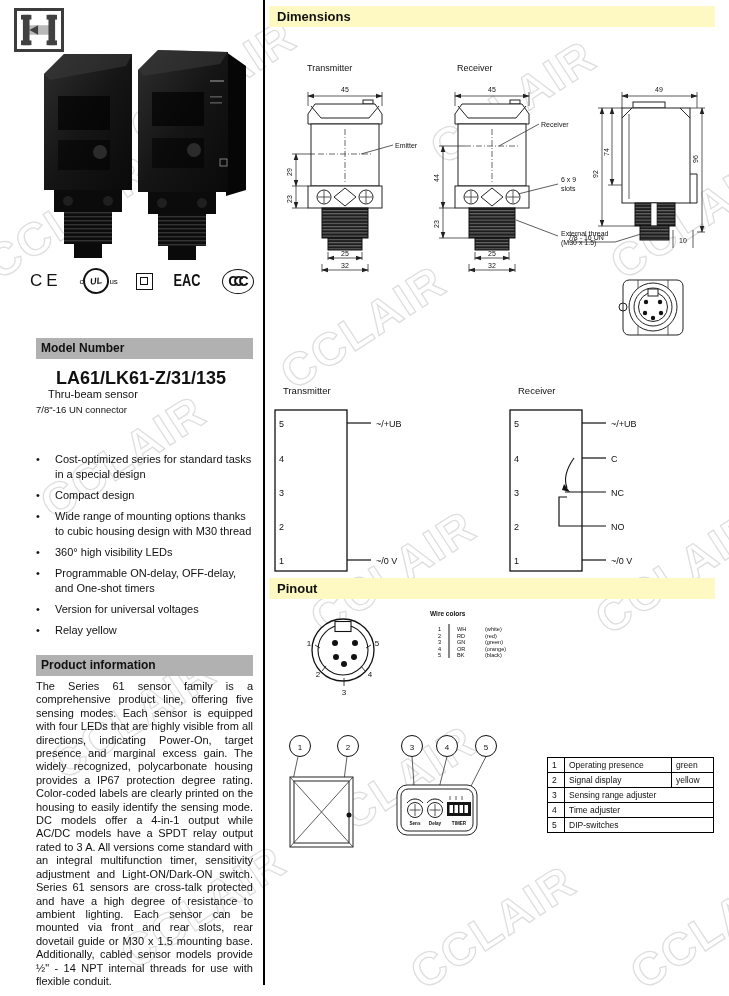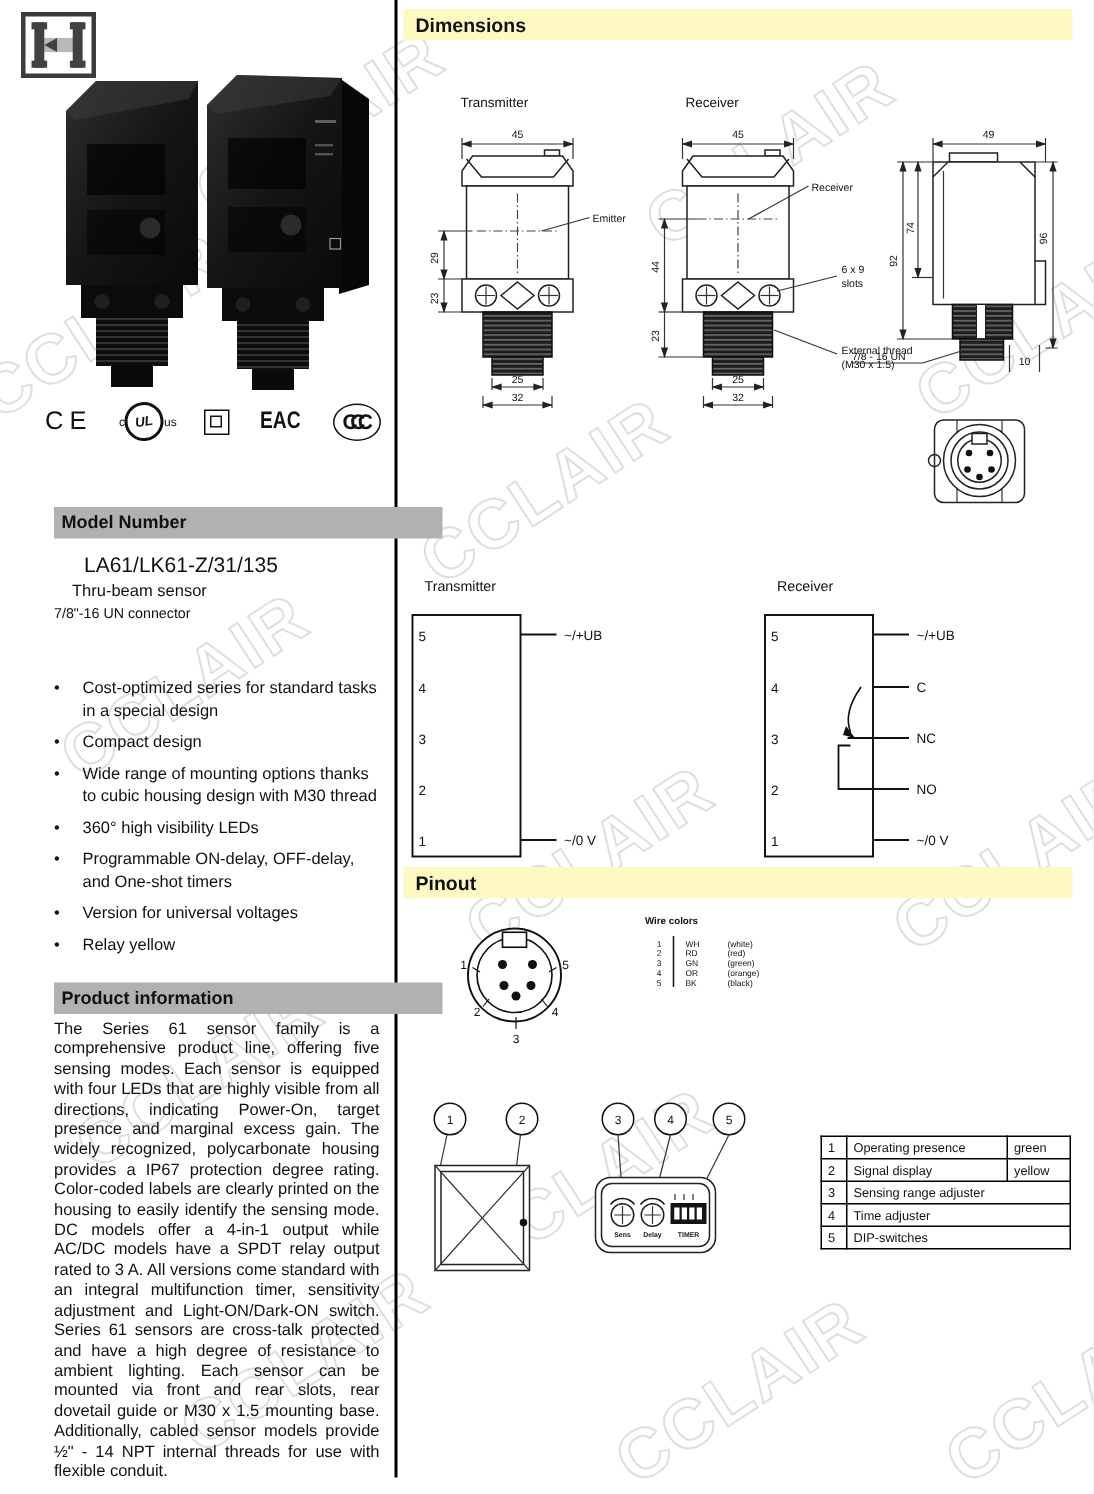--- a/index.html
+++ b/index.html
@@ -2,40 +2,40 @@
 <html><head>
 <meta charset="utf-8">
 <style>
   html,body{margin:0;padding:0;background:#e8e8e8;}
   .page{position:relative;width:729px;height:996px;background:#ffffff;overflow:hidden;
         font-family:"Liberation Sans", sans-serif;color:#111;}
   .wm{position:absolute;font-size:46px;font-weight:bold;letter-spacing:2px;
       color:transparent;-webkit-text-stroke:1.3px #dedede;transform:rotate(-33deg);
       pointer-events:none;user-select:none;}
   .divider{position:absolute;left:263px;top:0;width:2px;height:985px;background:#000;}
-  .hdrL{position:absolute;left:36px;width:259px;height:21px;background:#b1b1b1;
+  .hdrL{position:absolute;left:36px;width:217px;height:21px;background:#b1b1b1;
         font-weight:bold;font-size:12px;line-height:21px;padding-left:5px;box-sizing:border-box;}
   .hdrR{position:absolute;left:269px;width:446px;height:21px;background:#fef9c3;
         font-weight:bold;font-size:13px;line-height:21px;padding-left:8px;box-sizing:border-box;}
   .iconbox{position:absolute;left:14px;top:8px;width:50px;height:44px;border:3px solid #3c3c3c;
         background:#fff;box-sizing:border-box;display:flex;align-items:center;justify-content:center;}
   .certrow{position:absolute;left:30px;top:262px;width:224px;height:38px;display:flex;
         align-items:center;justify-content:space-between;}
   .ce{font-size:17px;letter-spacing:4px;font-weight:500;}
   .ul-wrap{display:flex;align-items:center;font-size:8px;}
   .ul-circ{width:22px;height:22px;border:2px solid #111;border-radius:50%;display:flex;
         align-items:center;justify-content:center;font-size:9px;font-weight:bold;
         font-style:italic;transform:rotate(-8deg);}
   .sq2{width:15px;height:15px;border:1.6px solid #111;display:flex;align-items:center;justify-content:center;}
   .sq2 > div{width:6px;height:6px;border:1.6px solid #111;}
   .eac{font-size:16px;font-weight:bold;transform:scaleX(.8);letter-spacing:0;}
   .ccc{width:32px;height:25px;border:1.6px solid #111;border-radius:50%;display:flex;
         align-items:center;justify-content:center;font-size:14px;font-weight:bold;letter-spacing:-5px;
         padding-right:4px;box-sizing:border-box;}
-  .model-line1{position:absolute;left:36px;top:368px;font-size:14px;font-weight:normal;padding-left:20px;}
+  .model-line1{position:absolute;left:36px;top:368px;font-size:18px;font-weight:bold;padding-left:20px;}
   .model-line2{position:absolute;left:48px;top:388px;font-size:11px;}
   .model-line3{position:absolute;left:36px;top:404px;font-size:9.5px;}
   .features{position:absolute;left:36px;top:452px;width:219px;}
   .feat{display:flex;margin-bottom:6px;font-size:11px;line-height:15px;}
   .feat .b{width:19px;flex:0 0 19px;}
   .prodinfo{position:absolute;left:36px;top:680px;width:217px;font-size:11px;
         line-height:13.4px;text-align:justify;}
   svg text{fill:#111;}
   .t7{font-size:7px;} .t8{font-size:8px;} .t9{font-size:9px;} .t95{font-size:9.5px;}
   .t65{font-size:6.5px;} .t55{font-size:5.6px;} .t45{font-size:4.6px;}

